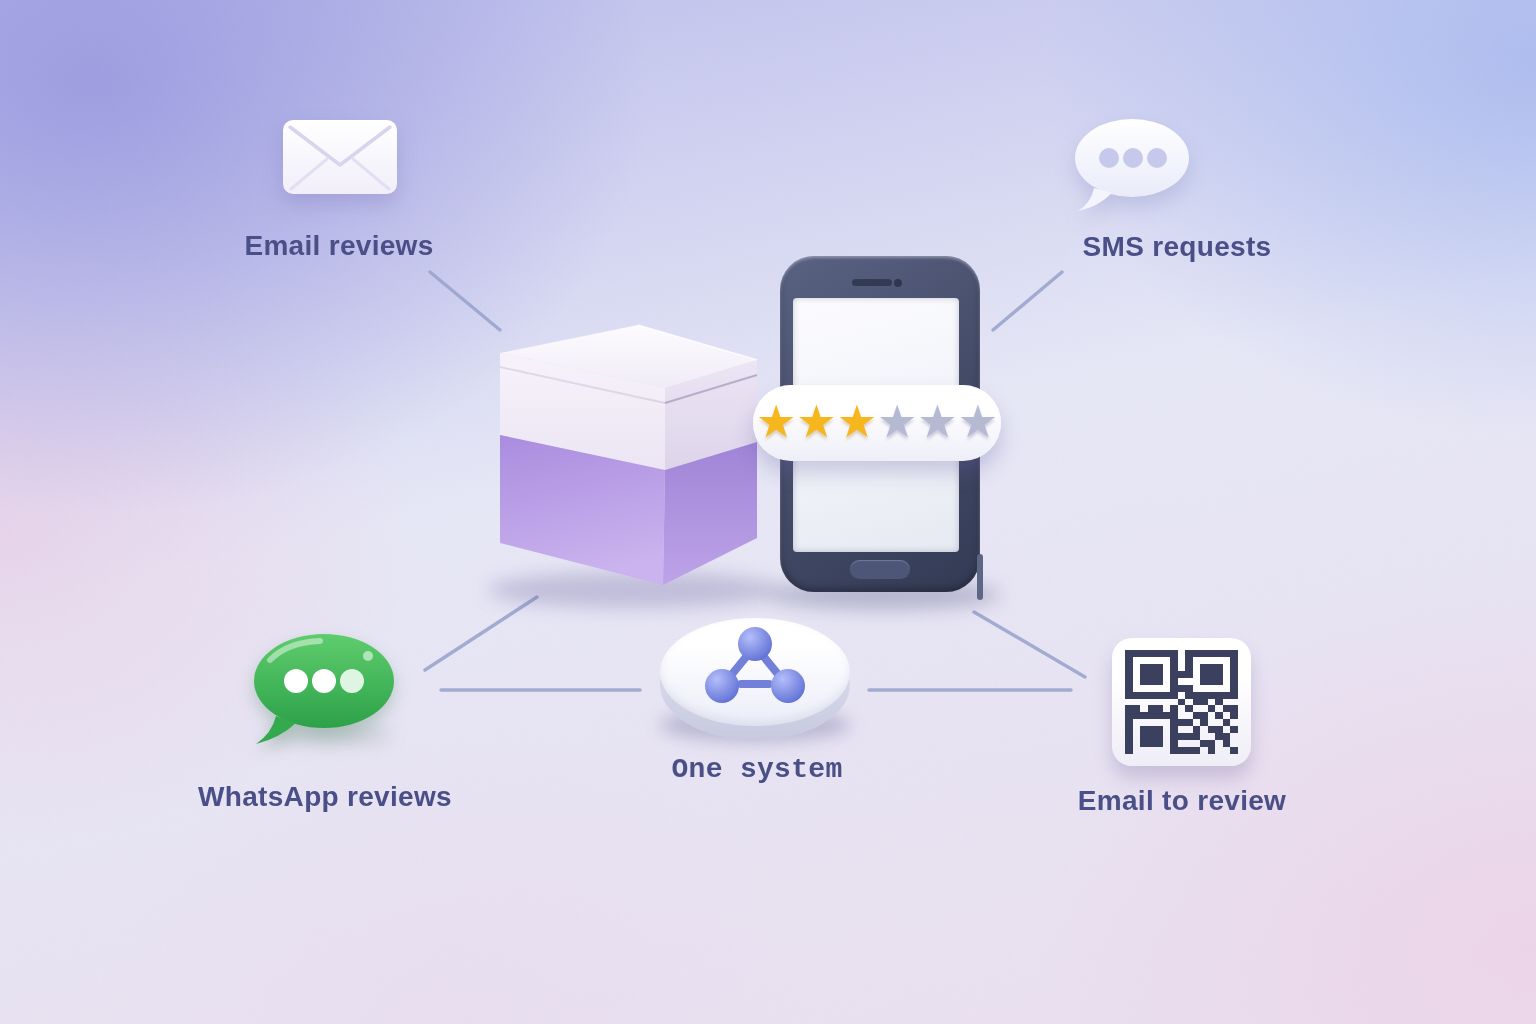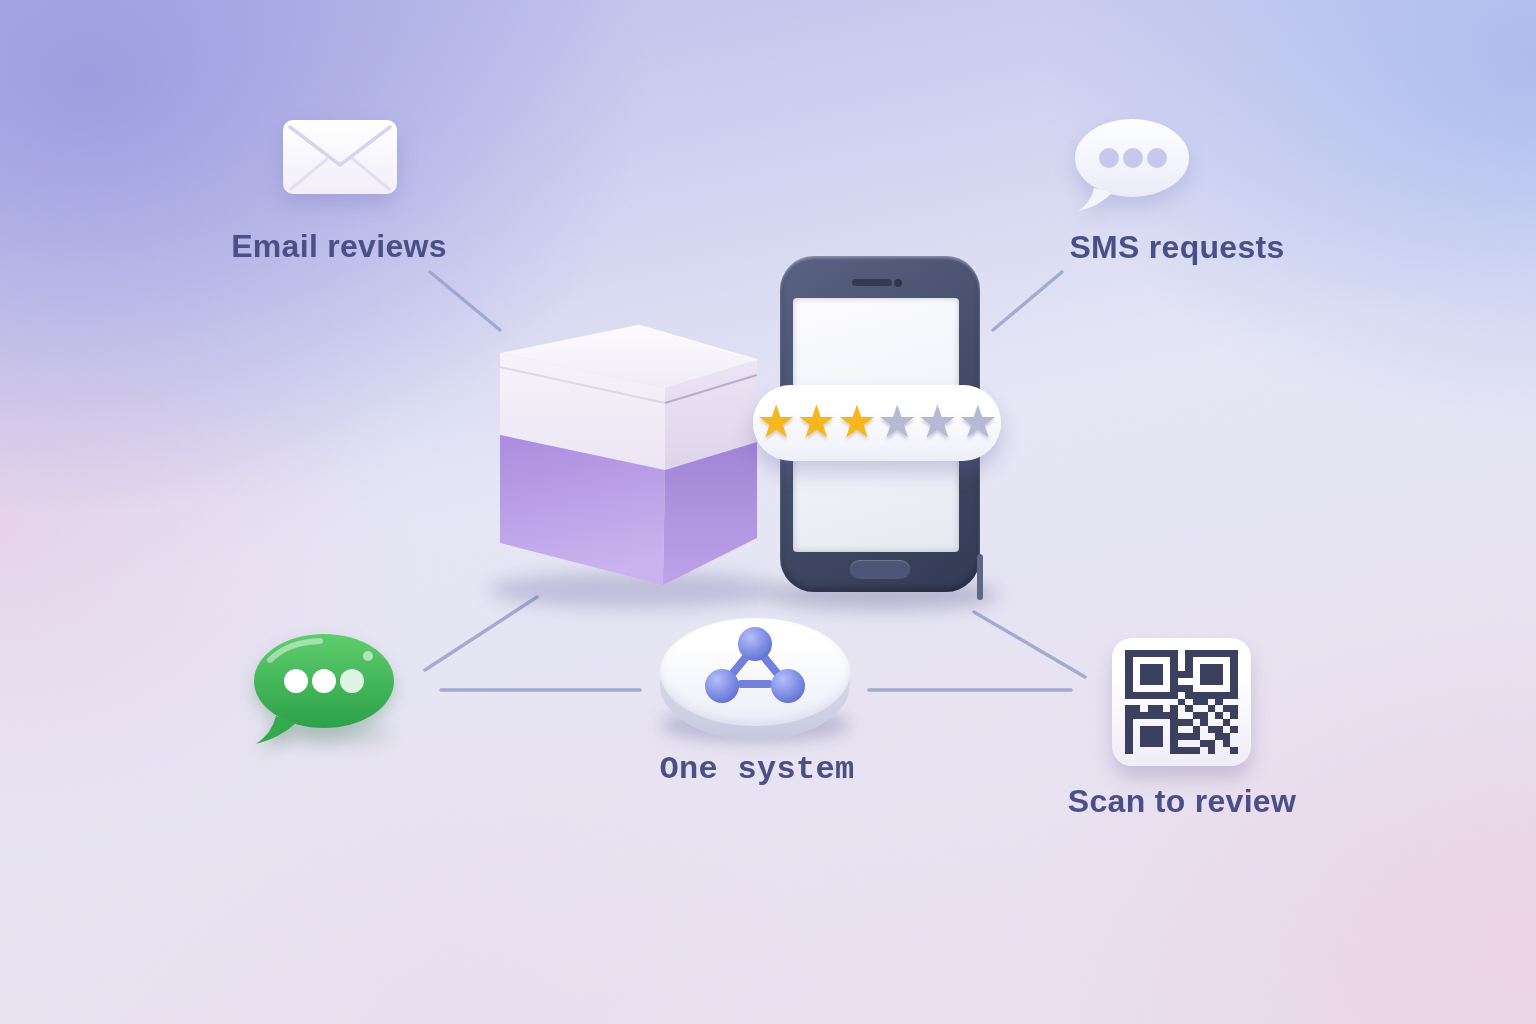--- a/index.html
+++ b/index.html
@@ -73,21 +73,21 @@
   .qr-card{left:1112px;top:638px;width:139px;height:128px;border-radius:20px;z-index:4;
     background:linear-gradient(180deg,#ffffff 30%,#efedf6 100%);
     box-shadow:0 12px 18px rgba(104,94,152,.26);}
   .qr-grid{position:absolute;left:13px;top:12px;width:113px;height:104px;
     display:grid;grid-template-columns:repeat(15,1fr);grid-template-rows:repeat(15,1fr);}
   .qm{background:transparent;}
   .qm.on{background:var(--qr_module);}
 
   
   .node-label{position:absolute;transform:translate(-50%,-50%);z-index:4;
-    color:var(--label_text);font-size:32px;font-weight:600;letter-spacing:.3px;white-space:nowrap;}
+    color:var(--label_text);font-size:28px;font-weight:600;letter-spacing:.3px;white-space:nowrap;}
   .lbl-email{left:339px;top:246px;}
   .lbl-sms{left:1177px;top:247px;}
   .lbl-wa{left:325px;top:797px;}
   .lbl-hub{left:757px;top:769px;font-family:Liberation Mono, monospace;}
   .lbl-qr{left:1182px;top:801px;}
 </style>
 </head>
 <body>
 
 <div class="stage">
@@ -196,20 +196,21 @@
       </linearGradient>
     </defs>
     <ellipse cx="74" cy="49" rx="70" ry="47" fill="url(#gWa)"></ellipse>
     <path d="M26 84 Q22 101 6 112 Q30 106 46 91 Z" fill="#34a94e"></path>
     <path d="M20 28 Q38 10 70 9" fill="none" stroke="rgba(255,255,255,.45)" stroke-width="6" stroke-linecap="round"></path>
     <circle cx="118" cy="24" r="5" fill="rgba(255,255,255,.55)"></circle>
     <circle cx="46" cy="49" r="12" fill="#ffffff"></circle>
     <circle cx="74" cy="49" r="12" fill="#ffffff"></circle>
     <circle cx="102" cy="49" r="12" fill="#dff5e4"></circle>
   </svg>
+  <div class="node-label lbl-wa">WhatsApp reviews</div>
 
   <div class="abs hub">
     <div class="abs hub-shadow"></div>
     <div class="abs hub-base"></div>
     <div class="abs hub-top"></div>
     <svg class="abs hub-mol" width="190" height="108" viewBox="0 0 190 108">
       <defs>
         <radialGradient id="gMol" cx="0.35" cy="0.3" r="0.8">
           <stop offset="0" stop-color="#b4befa"></stop>
             <stop offset="1" stop-color="#5b6cd2"></stop>
@@ -449,21 +450,21 @@
         <div class="qm on"></div>
         <div class="qm on"></div>
         <div class="qm on"></div>
         <div class="qm"></div>
         <div class="qm on"></div>
         <div class="qm"></div>
         <div class="qm"></div>
         <div class="qm on"></div>
       </div>
   </div>
-  <div class="node-label lbl-qr">Scan to review</div>
+  <div class="node-label lbl-qr">Email to review</div>
 
   <svg class="noise" width="1536" height="1024">
     <filter id="n">
         <feTurbulence type="fractalNoise" baseFrequency="0.9" numOctaves="2"></feTurbulence>
       </filter>
     <rect width="1536" height="1024" filter="url(#n)"></rect>
   </svg>
 
 </div>
 

